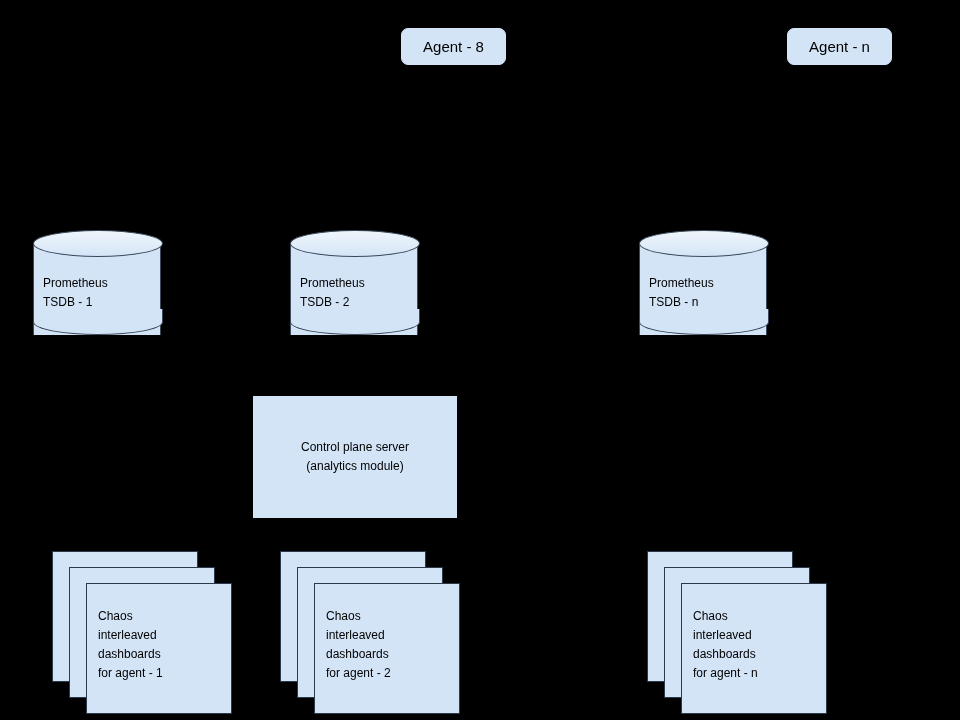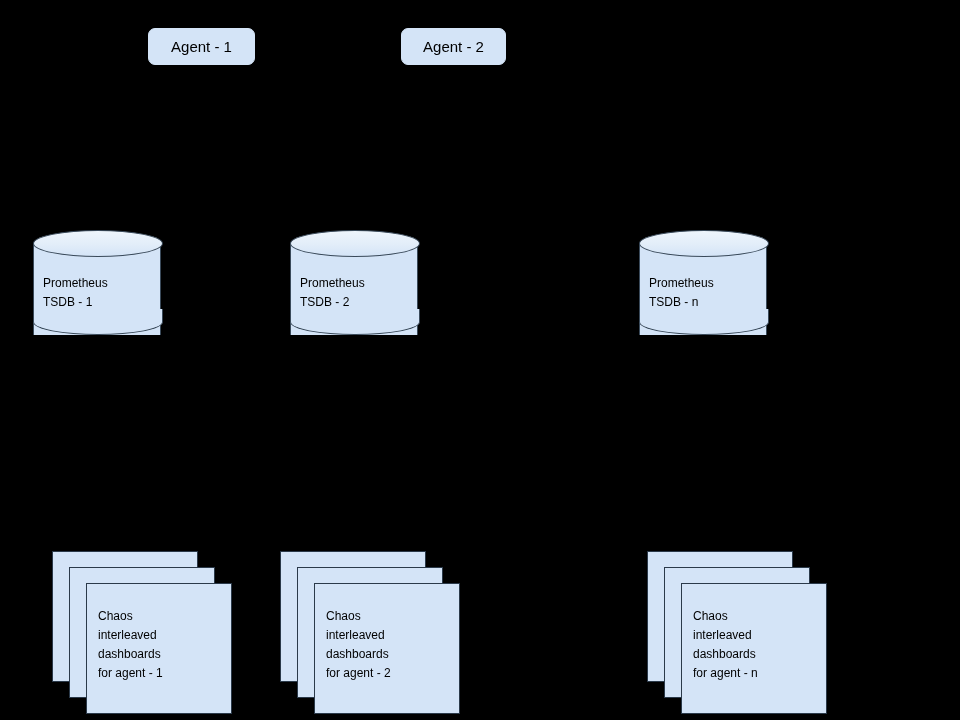--- a/index.html
+++ b/index.html
@@ -155,28 +155,28 @@
 
     <g>
       <line x1="354" y1="517" x2="354" y2="563" stroke="#000000" stroke-width="1.3" marker-end="url(#arrow)"></line>
     </g>
 
     <g>
       <line x1="635" y1="548" x2="724" y2="565" stroke="#000000" stroke-width="1.3" marker-end="url(#arrow)"></line>
     </g>
   </svg>
 
-  <div class="agent-box" style="left:148px; top:28px; width:105px;">
-    <span class="node-text">Agent - 1</span>
-  </div>
 
   <div class="agent-box" style="left:401px; top:28px; width:103px;">
-    <span class="node-text">Agent - 2</span>
-  </div>
-
+    <span class="node-text">Agent - 8</span>
+  </div>
+
+  <div class="agent-box" style="left:787px; top:28px; width:103px;">
+    <span class="node-text">Agent - n</span>
+  </div>
 
   <div class="cyl" style="left:33px; top:230px;">
     <div class="cyl-body"></div>
     <div class="cyl-bottom"></div>
     <div class="cyl-top"></div>
     <div class="cyl-label node-text">Prometheus
 TSDB - 1</div>
   </div>
 
   <div class="cyl" style="left:290px; top:230px;">
@@ -188,20 +188,24 @@
   </div>
 
   <div class="cyl" style="left:639px; top:230px;">
     <div class="cyl-body"></div>
     <div class="cyl-bottom"></div>
     <div class="cyl-top"></div>
     <div class="cyl-label node-text">Prometheus
 TSDB - n</div>
   </div>
 
+  <div class="server-box" style="left:253px; top:396px; width:202px; height:120px;">
+    <span class="node-text">Control plane server
+(analytics module)</span>
+  </div>
 
   <div class="stack" style="left:44px; top:551px;">
     <div class="sheet sheet-back"></div>
     <div class="sheet sheet-mid"></div>
     <div class="sheet sheet-front"></div>
     <div class="stack-label node-text">Chaos
 interleaved
 dashboards
 for agent - 1</div>
   </div>

